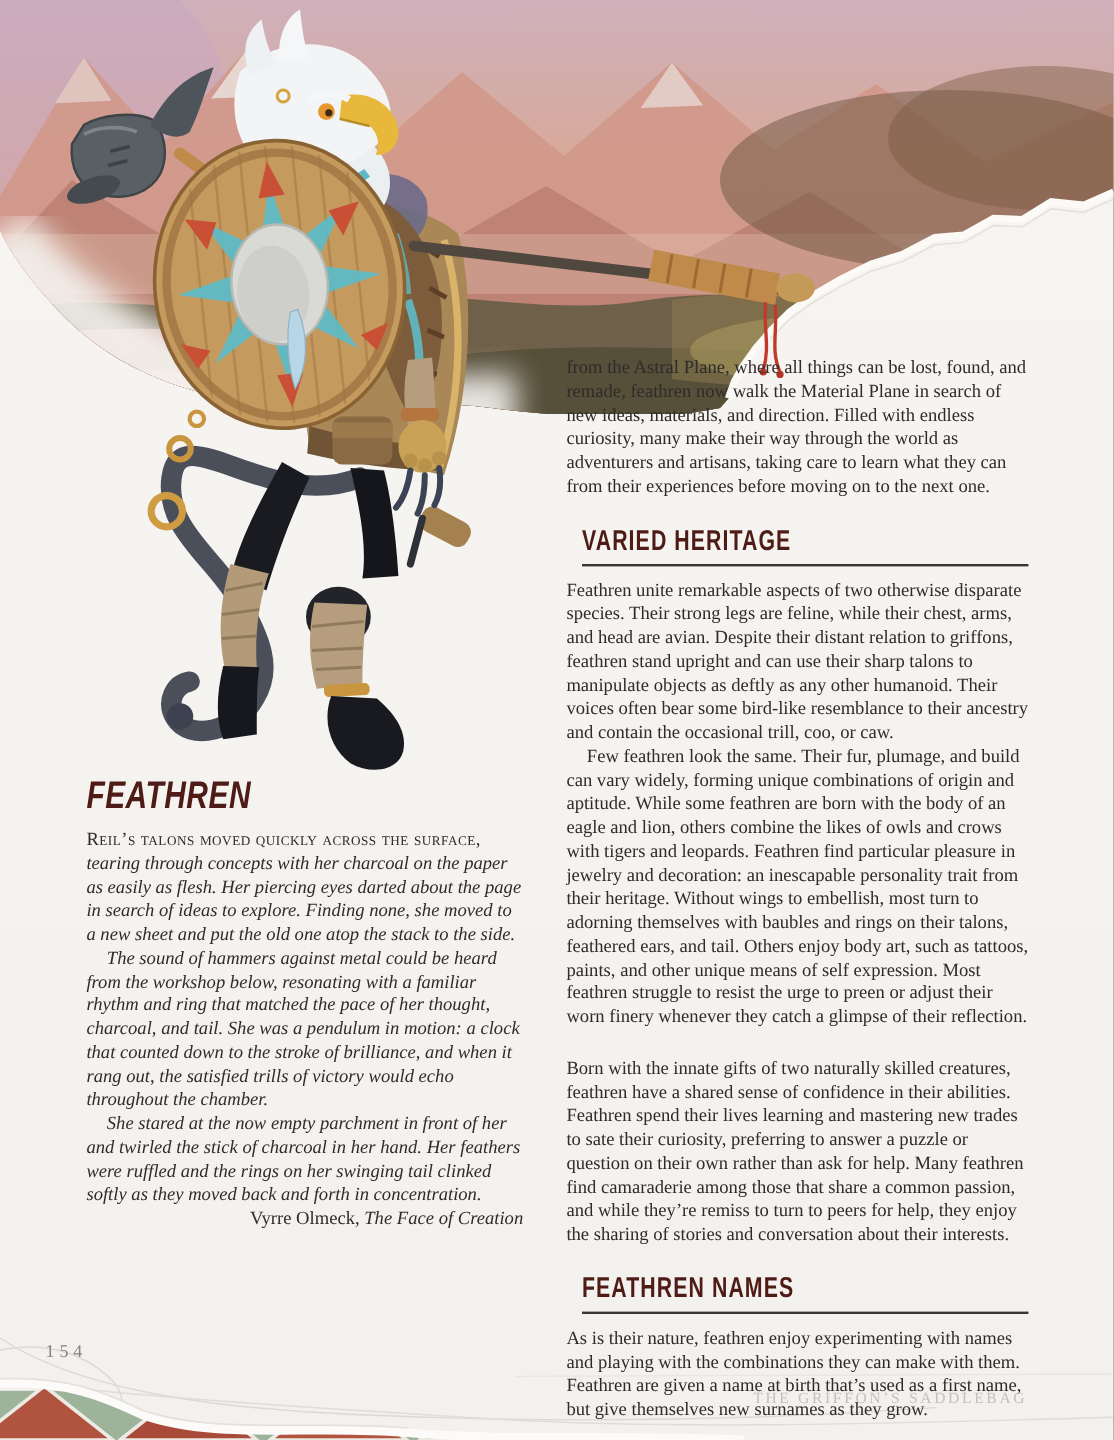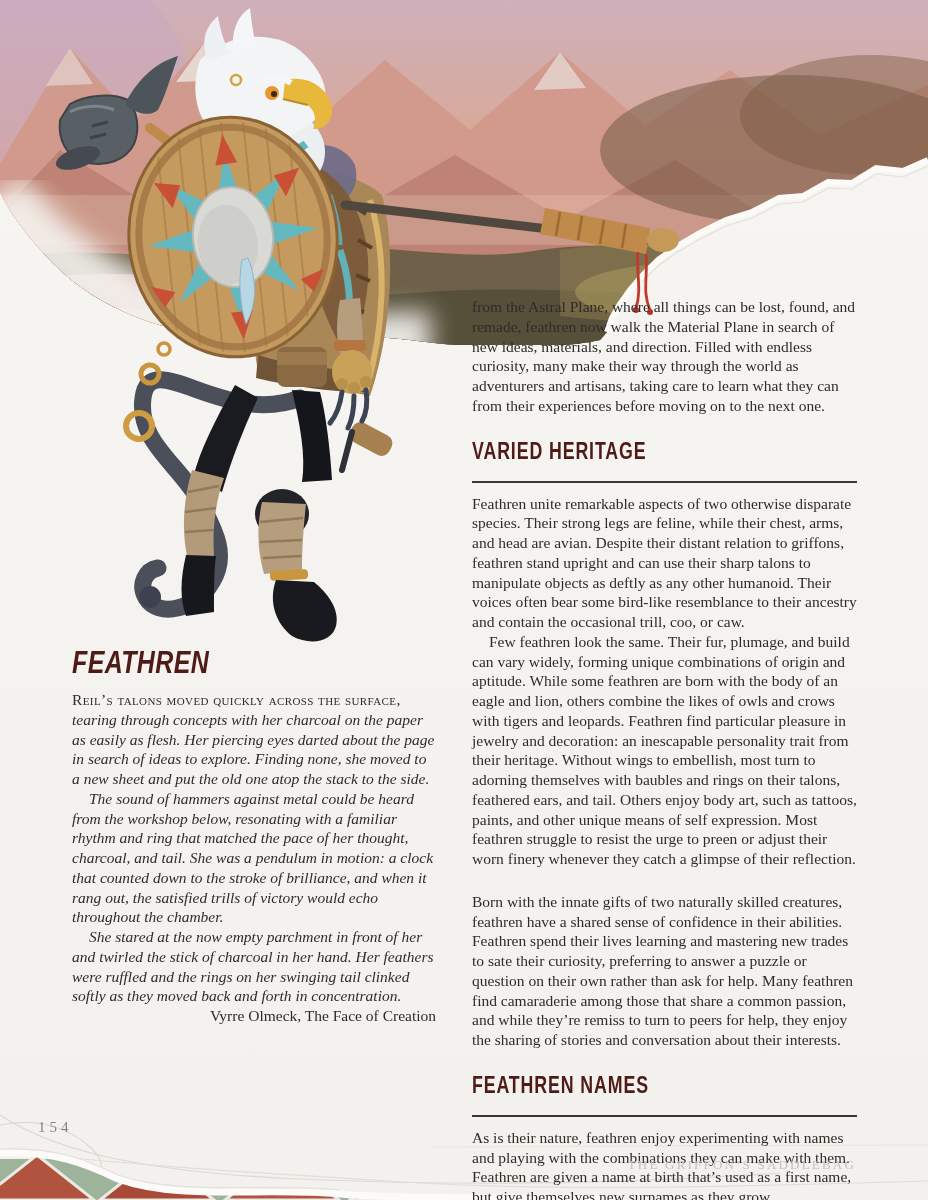--- a/index.html
+++ b/index.html
@@ -21,25 +21,25 @@
   .title{margin:0 0 12px 0;line-height:1;}
   .title-text{
     display:inline-block;color:#4e1b16;
     font-family:"Liberation Sans", sans-serif;font-weight:bold;font-style:italic;
     font-size:32px;letter-spacing:.5px;
     transform:scaleX(.78);transform-origin:0 50%;
   }
   .flavor{font-style:italic;}
   .lede{font-style:normal;font-variant:small-caps;letter-spacing:.4px;}
   .attribution{text-align:right;margin-top:3px;font-style:normal;}
-  .attribution .work{}
+  .attribution .work{font-style:italic;}
   .left-body{margin-top:21px;}
 
   .section{margin-top:23px;}
-  .section-head{border-bottom:2.5px solid #3a3733;padding-bottom:18px;margin-bottom:11px;line-height:1;}
+  .section-head{border-bottom:2.5px solid #3a3733;padding-bottom:7px;margin-bottom:11px;line-height:1;margin-left:13px;}
   .head-text{
     display:inline-block;color:#4e1b16;
     font-family:"Liberation Sans", sans-serif;font-weight:bold;
     font-size:24px;letter-spacing:1.2px;white-space:nowrap;
     transform:scaleX(.74);transform-origin:0 50%;
   }
   .pagenum{
     position:absolute;left:38px;top:1119px;z-index:6;
     font-size:15px;letter-spacing:4px;color:#85837f;
   }

